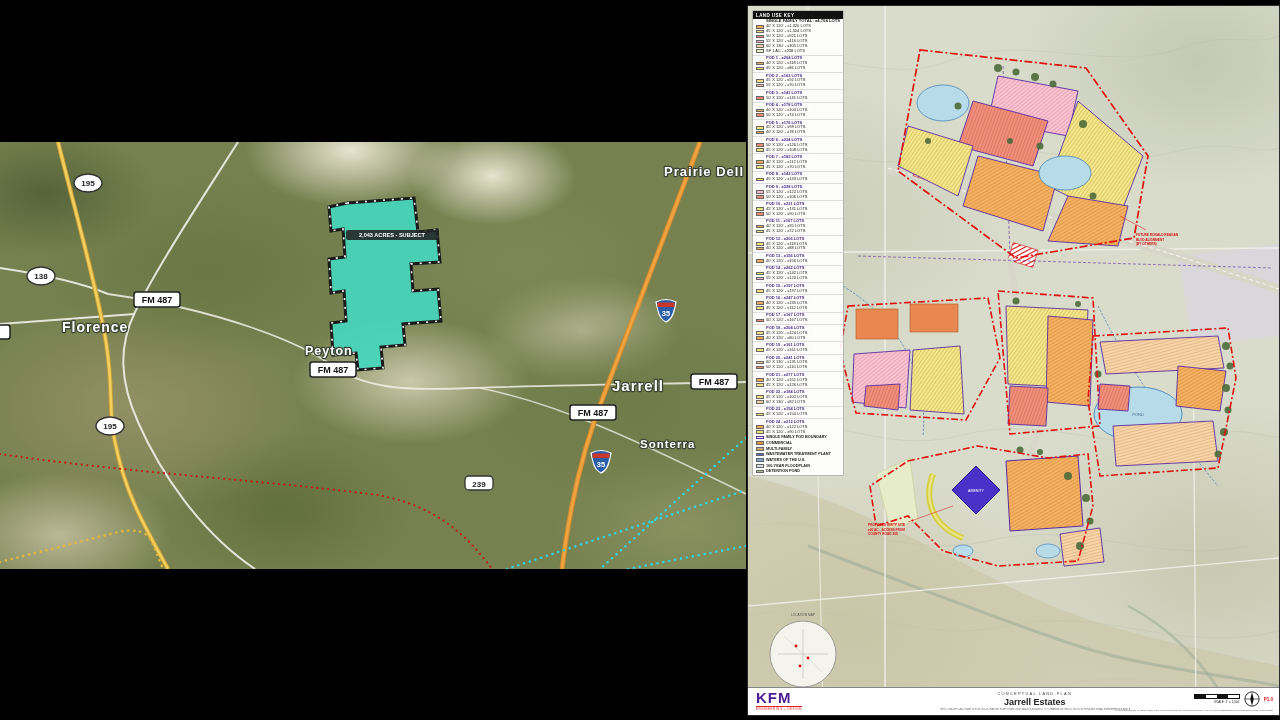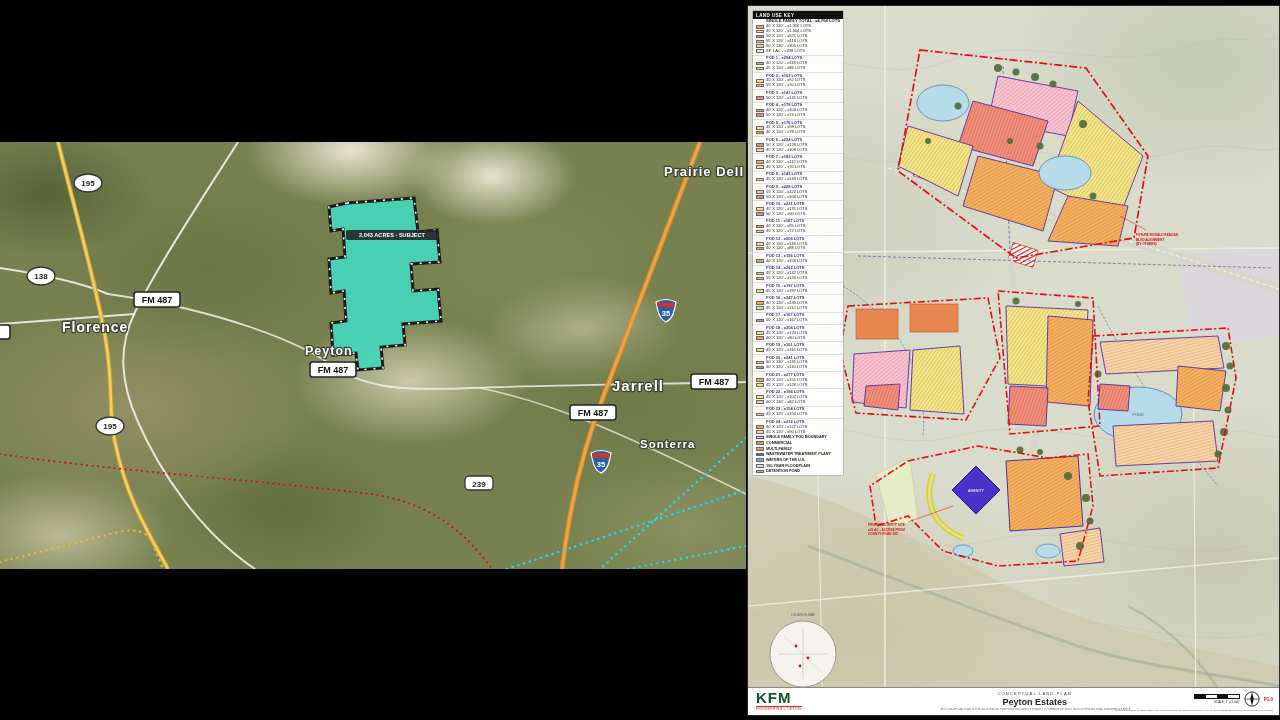--- a/index.html
+++ b/index.html
@@ -55,21 +55,21 @@
   .k-podhdr .lg-text{font-weight:bold;color:#4a2d8a;}
   .k-podhdr .lg-swatch{visibility:hidden;}
   .k-cat .lg-text{font-weight:bold;font-size:3.8px;}
   .k-cat{margin-top:1px;}
   
   #titlebar{
     position:absolute;left:0;right:0;bottom:0;height:27px;background:#fff;
     border-top:.5px solid #888;
   }
   #tb-logo{position:absolute;left:8px;top:2px;}
-  #tb-logo .kfm{font-size:15px;font-weight:900;color:#14532d;letter-spacing:1px;line-height:1;}
+  #tb-logo .kfm{font-size:15px;font-weight:900;color:#4c1d95;letter-spacing:1px;line-height:1;}
   #tb-logo .tagline{font-size:3px;color:#e0241f;letter-spacing:.5px;border-top:.5px solid #e0241f;margin-top:.5px;padding-top:.5px;}
   #tb-center{position:absolute;left:36%;width:36%;top:3px;text-align:center;}
   #tb-center .ptype{font-size:4px;letter-spacing:1.2px;color:#444;}
   #tb-center .pname{font-size:9px;font-weight:bold;color:#222;margin-top:.5px;}
   #tb-center .disc{font-size:2.6px;color:#666;margin-top:1.5px;white-space:nowrap;overflow:hidden;}
   #tb-right{position:absolute;right:6px;top:3px;text-align:right;}
   #tb-right .row{display:flex;align-items:center;gap:4px;justify-content:flex-end;}
   #scalebar{display:flex;border:.5px solid #111;height:3.5px;}
   #scalebar span{width:11px;height:100%;}
   #scalebar span:nth-child(odd){background:#111;}
@@ -758,21 +758,21 @@
     </div>
   </div>
 
   <div id="titlebar">
     <div id="tb-logo">
       <div class="kfm">KFM</div>
       <div class="tagline">ENGINEERING + DESIGN</div>
     </div>
     <div id="tb-center">
       <div class="ptype">CONCEPTUAL LAND PLAN</div>
-      <div class="pname">Peyton Estates</div>
+      <div class="pname">Jarrell Estates</div>
       <div class="disc">THIS CONCEPTUAL PLAN IS FOR ILLUSTRATIVE PURPOSES ONLY AND IS SUBJECT TO CHANGE WITHOUT NOTICE PENDING FINAL ENGINEERING AND AGENCY APPROVALS</div>
     </div>
     <div id="tb-right">
       <div class="row">
         <div>
           <div id="scalebar">
               <span></span>
               <span></span>
               <span></span>
               <span></span>

